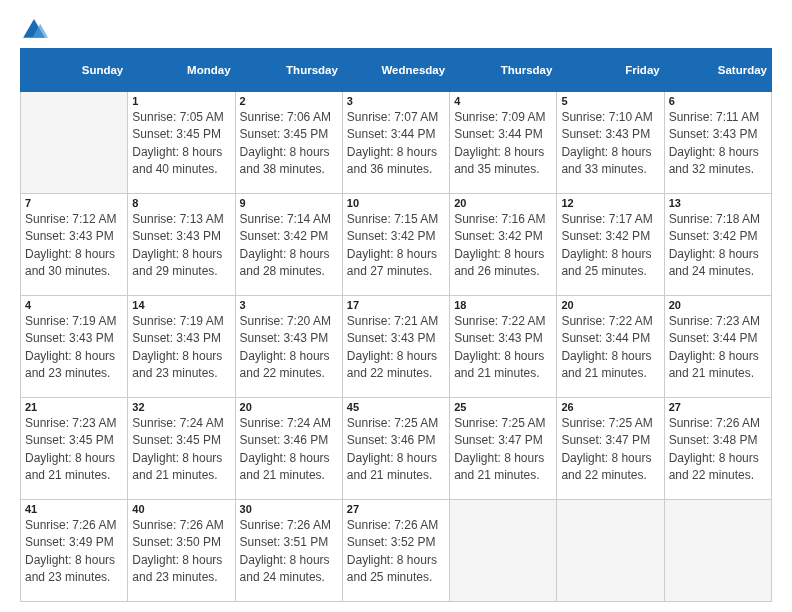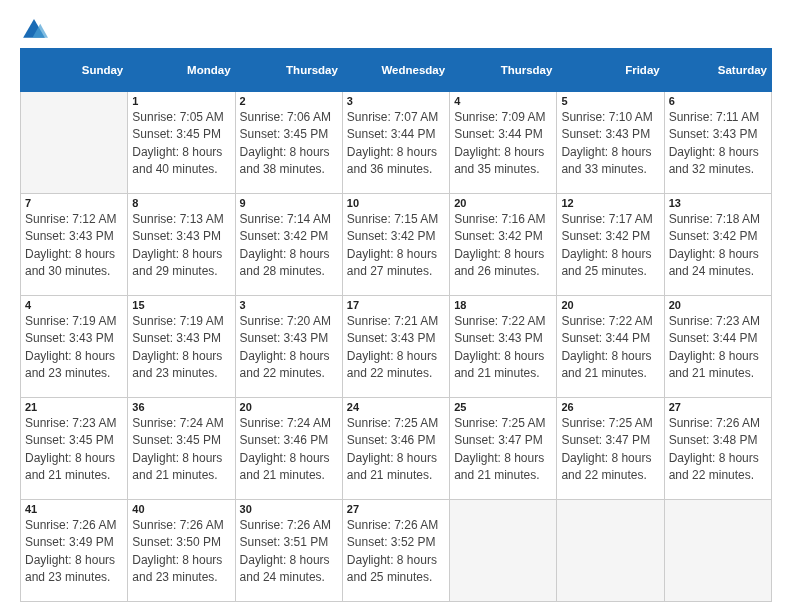--- a/index.html
+++ b/index.html
@@ -197,21 +197,21 @@
             <span class="day-number">13</span>
             <div class="sun-info">Sunrise: 7:18 AM<br>Sunset: 3:42 PM<br>Daylight: 8 hours and 24 minutes.</div>
           </td>
         </tr>
         <tr class="week-row">
           <td>
             <span class="day-number">4</span>
             <div class="sun-info">Sunrise: 7:19 AM<br>Sunset: 3:43 PM<br>Daylight: 8 hours and 23 minutes.</div>
           </td>
           <td>
-            <span class="day-number">15</span>
+            <span class="day-number">14</span>
             <div class="sun-info">Sunrise: 7:19 AM<br>Sunset: 3:43 PM<br>Daylight: 8 hours and 23 minutes.</div>
           </td>
           <td>
             <span class="day-number">3</span>
             <div class="sun-info">Sunrise: 7:20 AM<br>Sunset: 3:43 PM<br>Daylight: 8 hours and 22 minutes.</div>
           </td>
           <td>
             <span class="day-number">17</span>
             <div class="sun-info">Sunrise: 7:21 AM<br>Sunset: 3:43 PM<br>Daylight: 8 hours and 22 minutes.</div>
           </td>
@@ -227,29 +227,29 @@
             <span class="day-number">20</span>
             <div class="sun-info">Sunrise: 7:23 AM<br>Sunset: 3:44 PM<br>Daylight: 8 hours and 21 minutes.</div>
           </td>
         </tr>
         <tr class="week-row">
           <td>
             <span class="day-number">21</span>
             <div class="sun-info">Sunrise: 7:23 AM<br>Sunset: 3:45 PM<br>Daylight: 8 hours and 21 minutes.</div>
           </td>
           <td>
-            <span class="day-number">36</span>
+            <span class="day-number">32</span>
             <div class="sun-info">Sunrise: 7:24 AM<br>Sunset: 3:45 PM<br>Daylight: 8 hours and 21 minutes.</div>
           </td>
           <td>
             <span class="day-number">20</span>
             <div class="sun-info">Sunrise: 7:24 AM<br>Sunset: 3:46 PM<br>Daylight: 8 hours and 21 minutes.</div>
           </td>
           <td>
-            <span class="day-number">24</span>
+            <span class="day-number">45</span>
             <div class="sun-info">Sunrise: 7:25 AM<br>Sunset: 3:46 PM<br>Daylight: 8 hours and 21 minutes.</div>
           </td>
           <td>
             <span class="day-number">25</span>
             <div class="sun-info">Sunrise: 7:25 AM<br>Sunset: 3:47 PM<br>Daylight: 8 hours and 21 minutes.</div>
           </td>
           <td>
             <span class="day-number">26</span>
             <div class="sun-info">Sunrise: 7:25 AM<br>Sunset: 3:47 PM<br>Daylight: 8 hours and 22 minutes.</div>
           </td>

